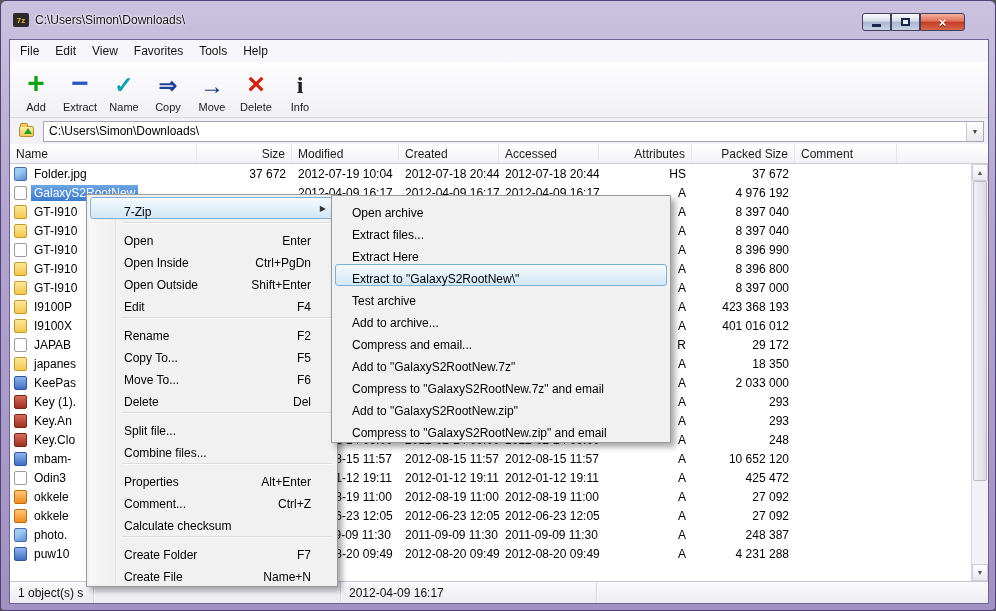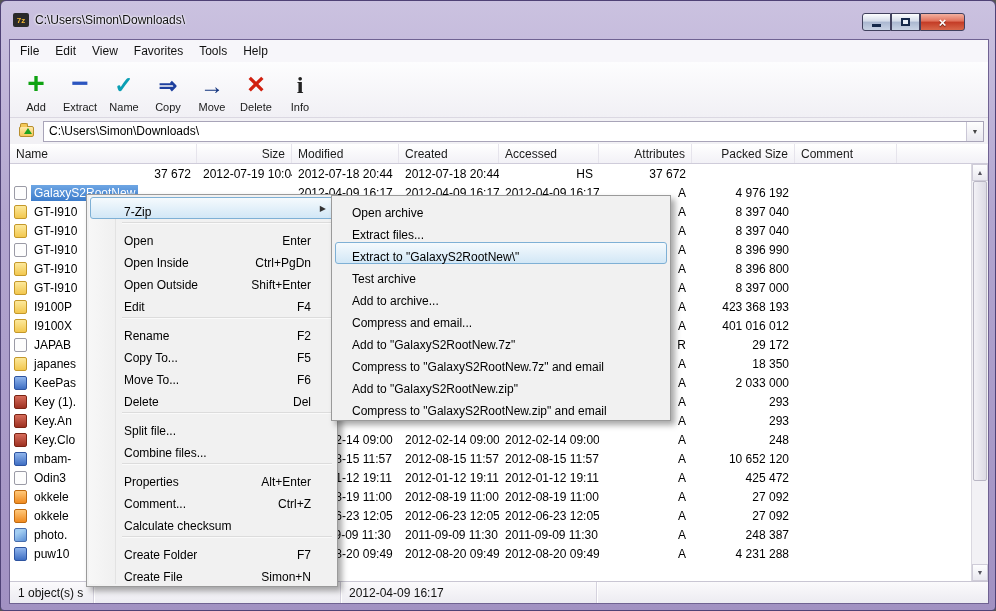--- a/index.html
+++ b/index.html
@@ -190,20 +190,24 @@
         <div class="hcell">Accessed</div>
         <div class="hcell ra">Attributes</div>
         <div class="hcell ra">Packed Size</div>
         <div class="hcell">Comment</div>
         <div class="hcell filler"></div>
       </div>
 
     <div id="list">
       <div id="rows">
           <div class="row">
+            <div class="cell name-cell">
+              <span class="fi fi-image"></span>
+              <span class="name-label">Folder.jpg</span>
+            </div>
             <div class="cell ra">37 672</div>
             <div class="cell ">2012-07-19 10:04</div>
             <div class="cell ">2012-07-18 20:44</div>
             <div class="cell ">2012-07-18 20:44</div>
             <div class="cell ra">HS</div>
             <div class="cell ra">37 672</div>
             <div class="cell "></div>
           </div>
           <div class="row selected">
             <div class="cell name-cell">
@@ -540,30 +544,33 @@
       <div class="menu-item">
         <span class="mi-label">Calculate checksum</span>
       </div>
       <div class="menu-sep"></div>
       <div class="menu-item">
         <span class="mi-label">Create Folder</span>
         <span class="mi-shortcut">F7</span>
       </div>
       <div class="menu-item">
         <span class="mi-label">Create File</span>
-        <span class="mi-shortcut">Simon+N</span>
+        <span class="mi-shortcut">Name+N</span>
       </div>
     </div>
   <div id="submenu" class="menu">
       <div class="menu-item">
         <span class="mi-label">Open archive</span>
       </div>
       <div class="menu-item">
         <span class="mi-label">Extract files...</span>
       </div>
+      <div class="menu-item">
+        <span class="mi-label">Extract Here</span>
+      </div>
       <div class="menu-item hl">
         <span class="mi-label">Extract to "GalaxyS2RootNew\"</span>
       </div>
       <div class="menu-item">
         <span class="mi-label">Test archive</span>
       </div>
       <div class="menu-item">
         <span class="mi-label">Add to archive...</span>
       </div>
       <div class="menu-item">

